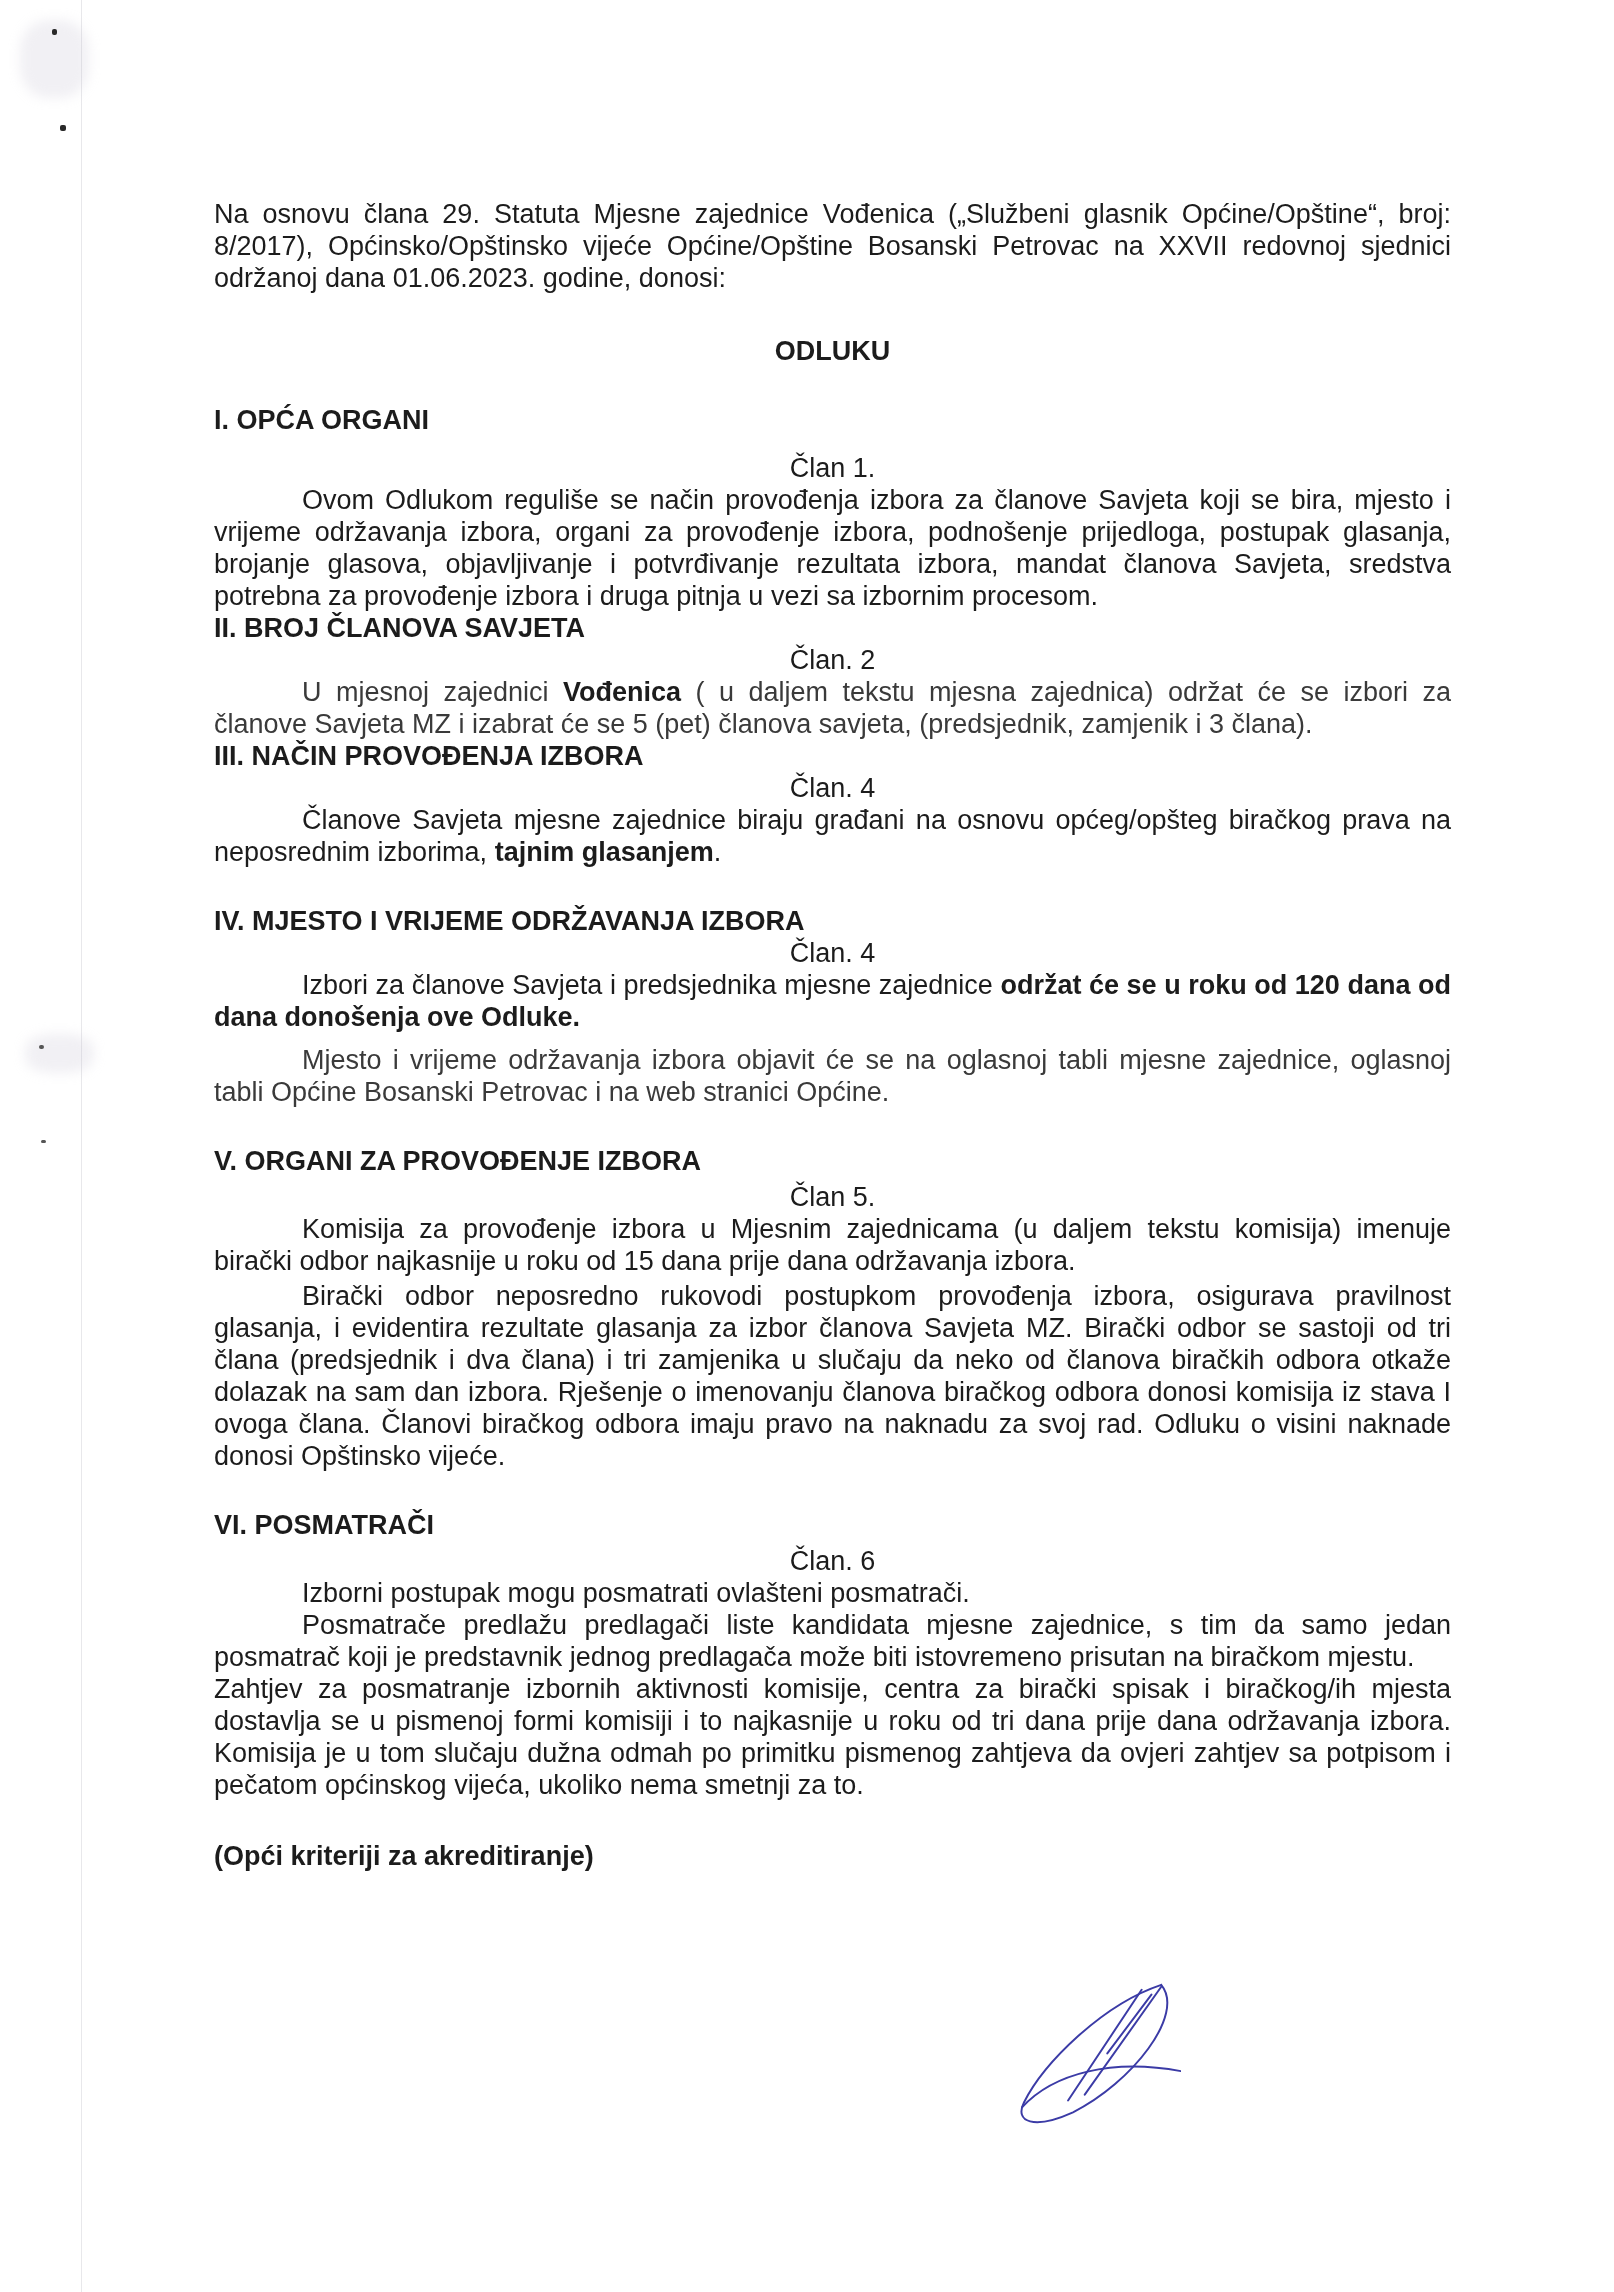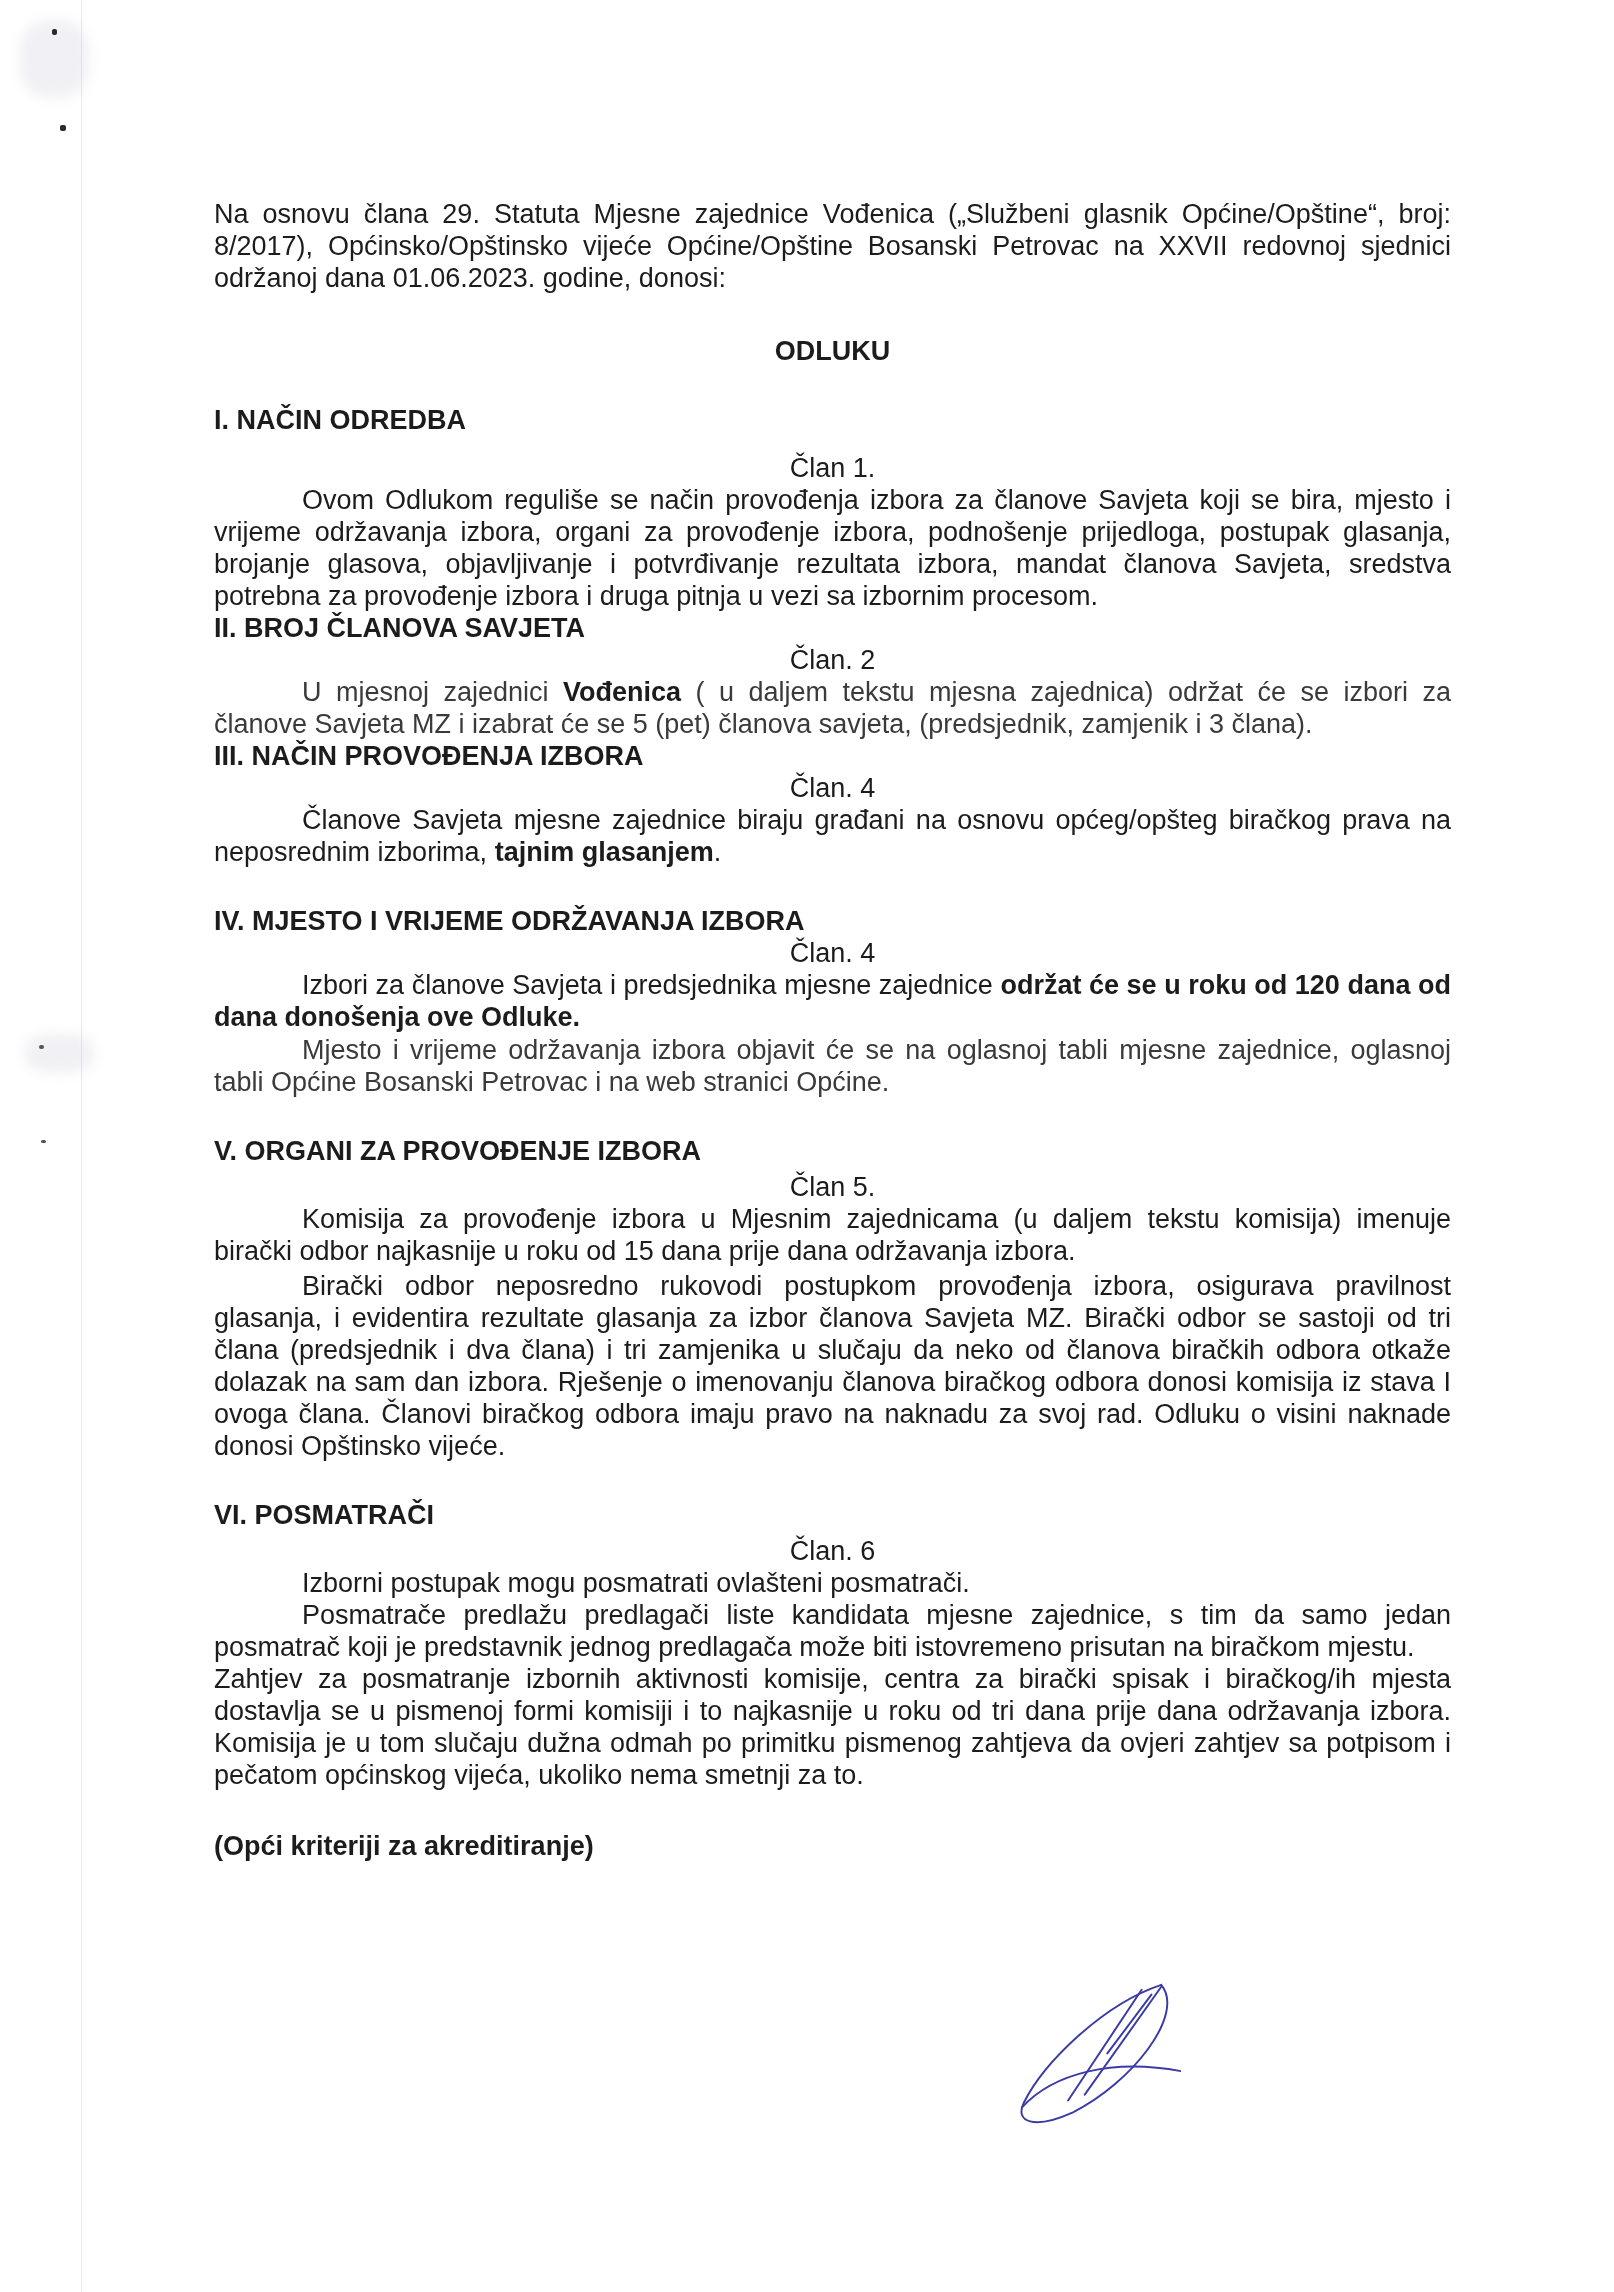--- a/index.html
+++ b/index.html
@@ -82,42 +82,42 @@
 <div class="artifact" style="left:39px;top:1045px;width:4.9px;height:3.9px;background:#555;"></div>
 <div class="artifact" style="left:41px;top:1140px;width:4.9px;height:2.9px;background:#555;"></div>
 
 <main class="page">
 
   <p class="just">Na osnovu člana 29. Statuta Mjesne zajednice Vođenica („Službeni glasnik Općine/Opštine“, broj: 8/2017), Općinsko/Opštinsko vijeće Općine/Opštine Bosanski Petrovac na XXVII redovnoj sjednici održanoj dana 01.06.2023. godine, donosi:</p>
 
   <p class="doc-title">ODLUKU</p>
 
   <section>
-    <p class="section gap-l">I. NAČIN ODREDBA</p>
+    <p class="section gap-l">I. OPĆA ORGANI</p>
     <p class="article" style="margin-top:15.7px;">Član 1.</p>
     <p class="just indent">Ovom Odlukom reguliše se način provođenja izbora za članove Savjeta koji se bira, mjesto i vrijeme održavanja izbora, organi za provođenje izbora, podnošenje prijedloga, postupak glasanja, brojanje glasova, objavljivanje i potvrđivanje rezultata izbora, mandat članova Savjeta, sredstva potrebna za provođenje izbora i druga pitnja u vezi sa izbornim procesom.</p>
   </section>
 
   <section>
     <p class="section">II. BROJ ČLANOVA SAVJETA</p>
     <p class="article">Član. 2</p>
     <p class="just indent faded"><span>U mjesnoj zajednici </span><span class="bold" style="color:#1c1c1c;">Vođenica</span><span> ( u daljem tekstu mjesna zajednica) održat će se izbori za članove Savjeta MZ i izabrat će se 5 (pet) članova savjeta, (predsjednik, zamjenik i 3 člana).</span></p>
   </section>
 
   <section>
     <p class="section">III. NAČIN PROVOĐENJA IZBORA</p>
     <p class="article">Član. 4</p>
     <p class="just indent"><span>Članove Savjeta mjesne zajednice  biraju građani na osnovu općeg/opšteg biračkog prava na neposrednim izborima, </span><span class="bold">tajnim glasanjem</span><span>.</span></p>
   </section>
 
   <section>
     <p class="section gap-l">IV. MJESTO I VRIJEME ODRŽAVANJA IZBORA</p>
     <p class="article">Član. 4</p>
     <p class="just indent"><span>Izbori za članove Savjeta i predsjednika mjesne zajednice </span><span class="bold">održat će se u roku od 120 dana od dana donošenja ove Odluke.</span></p>
-    <p class="just indent faded" style="margin-top:1px;">Mjesto i vrijeme održavanja  izbora objavit će se na oglasnoj tabli mjesne zajednice, oglasnoj tabli Općine Bosanski Petrovac i na web stranici Općine.</p>
+    <p class="just indent faded" style="margin-top:11px;">Mjesto i vrijeme održavanja  izbora objavit će se na oglasnoj tabli mjesne zajednice, oglasnoj tabli Općine Bosanski Petrovac i na web stranici Općine.</p>
   </section>
 
   <section>
     <p class="section gap-l">V. ORGANI ZA PROVOĐENJE IZBORA</p>
     <p class="article" style="margin-top:3.9px;">Član 5.</p>
     <p class="just indent">Komisija za provođenje izbora u Mjesnim zajednicama (u daljem tekstu komisija) imenuje birački odbor najkasnije u roku od 15 dana prije dana održavanja izbora.</p>
     <p class="just indent" style="margin-top:3.9px;">Birački odbor neposredno rukovodi postupkom provođenja izbora, osigurava pravilnost glasanja, i evidentira rezultate glasanja za izbor članova Savjeta MZ.  Birački odbor se sastoji od tri člana (predsjednik i dva člana) i tri zamjenika u slučaju da neko od članova biračkih odbora otkaže dolazak na sam dan izbora. Rješenje o imenovanju članova biračkog odbora donosi komisija iz stava I ovoga člana. Članovi biračkog odbora imaju pravo na naknadu za svoj rad. Odluku o visini naknade donosi Opštinsko vijeće.</p>
   </section>
 
   <section>

